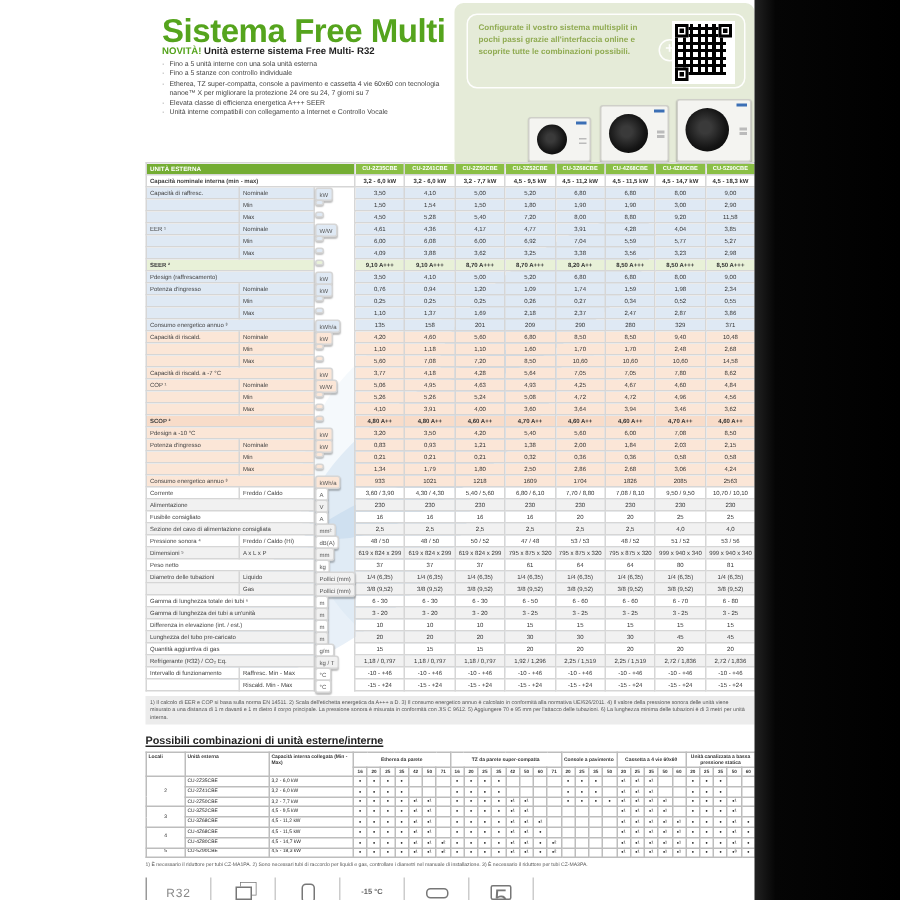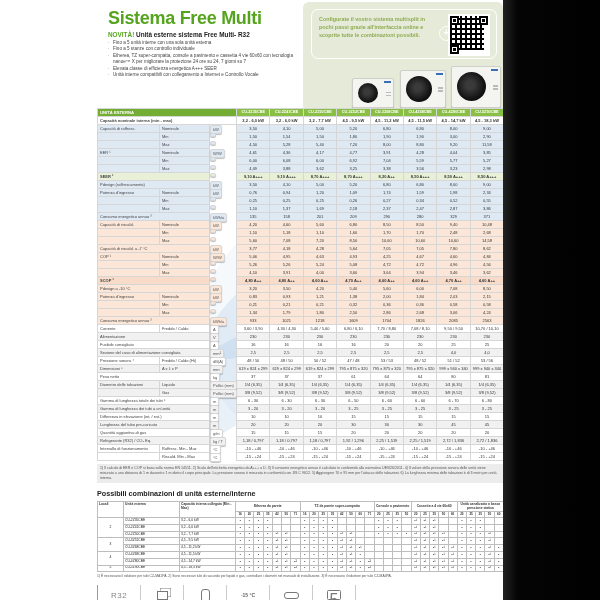--- a/index.html
+++ b/index.html
@@ -9,21 +9,21 @@
   .black-band{position:absolute;left:503px;top:0;width:97px;height:600px;
               background:linear-gradient(90deg,#222 0,#050505 14px,#000 100%);}
   
   .wm{position:absolute;border-radius:50%;pointer-events:none;}
   .wm1{left:280px;top:170px;width:170px;height:60px;background:rgba(140,180,220,.22);transform:rotate(-35deg);}
   .wm2{left:190px;top:260px;width:200px;height:70px;background:rgba(140,180,220,.20);transform:rotate(-35deg);}
   .wm3{left:120px;top:350px;width:210px;height:75px;background:rgba(140,180,220,.20);transform:rotate(-35deg);}
   .wm4{left:200px;top:210px;width:240px;height:240px;background:rgba(160,200,230,.10);}
 
   
-  .title{position:absolute;left:108px;top:8px;font-size:18px;font-weight:bold;color:#55a41d;letter-spacing:-.3px;}
+  .title{position:absolute;left:108px;top:8px;font-size:22px;font-weight:bold;color:#55a41d;letter-spacing:-.3px;}
   .subtitle{position:absolute;left:108px;top:31px;font-size:6.4px;font-weight:bold;color:#222;}
   .subtitle .tag{color:#55a41d;}
   .bullets{position:absolute;left:108px;top:40px;width:190px;margin:0;padding:0;list-style:none;}
   .bullets li{font-size:4.6px;line-height:1.4;color:#444;padding-left:5px;position:relative;}
   .bullets li:before{content:"·";position:absolute;left:0;top:0;color:#444;}
 
   
   .panel{position:absolute;left:303px;top:2px;width:200px;height:110px;background:#e5ebd8;border-radius:6px;}
   .promo-box{position:absolute;left:8px;top:7px;width:184px;height:48px;border:1.5px solid rgba(255,255,255,.95);
              border-radius:7px;}
@@ -54,21 +54,21 @@
   #spec-table th.model{background:#8abf45;color:#fff;font-weight:bold;font-size:3.8px;}
   #spec-table td.lab,#spec-table td.sub{text-align:left;color:#444;}
   #spec-table td.unit{text-align:left;color:#555;}
   #spec-table tr.caprow td{font-weight:bold;}
   #spec-table tr.bold td.val,#spec-table tr.bold td.lab{font-weight:bold;}
   tr.blue td{background:#dfe9f4;} tr.peach td{background:#fbe6d7;}
   tr.green td{background:#e8f1d8;} tr.peachband td{background:#f8dcc9;}
   tr.alt1 td{background:#f1f1f1;} tr.alt0 td{background:#fff;}
 
   .footnote{margin-top:3px;background:#ececec;padding:2px 3px;font-size:3.6px;line-height:1.35;color:#555;white-space:normal;}
-  .combo-title{margin-top:6px;font-size:7.2px;font-weight:bold;color:#222;}
+  .combo-title{margin-top:6px;font-size:7.2px;font-weight:bold;color:#222;text-decoration:underline;}
 
   
   #combo-table{margin-top:3px;}
   #combo-table th,#combo-table td{border:0.6px solid #bdbdbd;padding:0.8px 1px;font-size:3.3px;line-height:1.2;}
   #combo-table th{background:#fff;font-weight:bold;color:#333;white-space:normal;text-align:center;}
   #combo-table th.hl{text-align:left;vertical-align:top;}
   #combo-table td{text-align:center;background:#fff;color:#222;}
   #combo-table td.ml{text-align:left;}
   #combo-table td.dot{font-size:4.2px;line-height:1;}
   #combo-table th.num{font-size:3.1px;padding:0.5px 0;}

